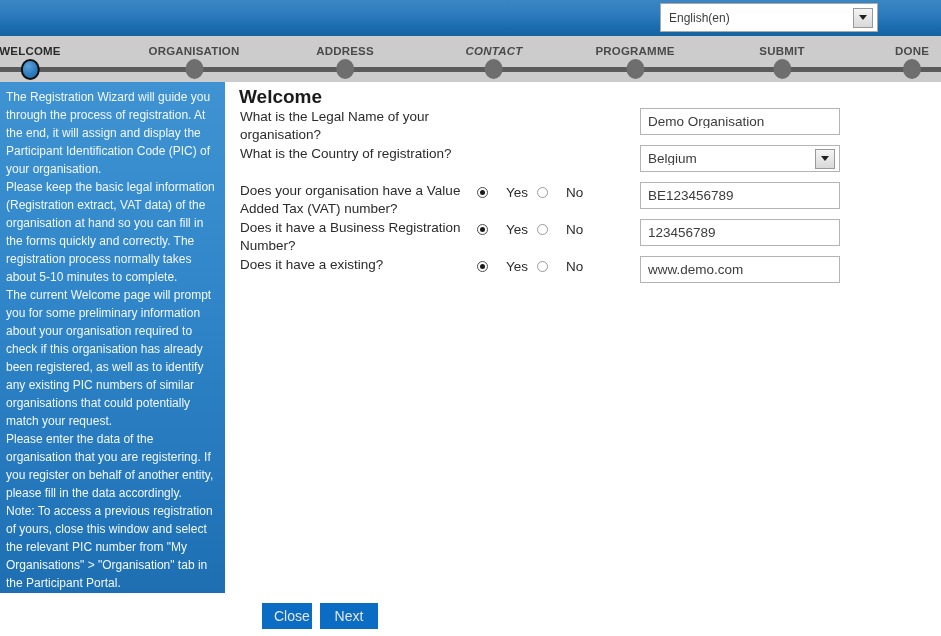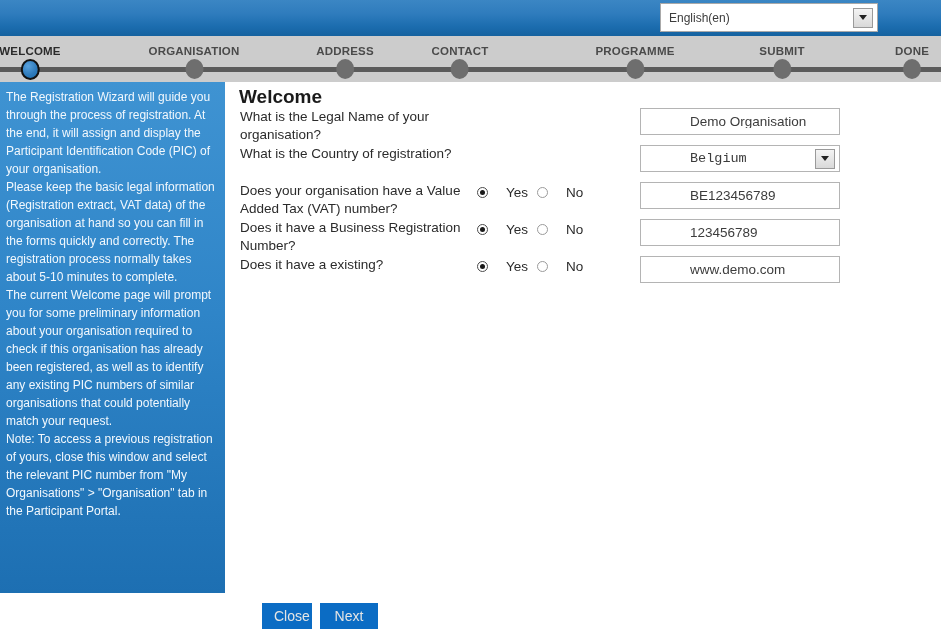--- a/index.html
+++ b/index.html
@@ -193,21 +193,20 @@
     position: absolute;
     left: 415px;
     width: 200px; height: 27px;
     border: 1px solid #b4b4b4;
     background: #ffffff;
     box-sizing: border-box;
     display: flex;
     align-items: center;
     font-size: 13.5px;
     color: #3c3c3c;
-    padding-left: 42px;
   }
   .field .fval {
     padding-left: 7px;
     flex: 1;
     line-height: 1;
     overflow: hidden;
     white-space: nowrap;
   }
   .field.select { cursor: pointer; }
   .field.text { cursor: text; }
@@ -256,21 +255,21 @@
         <span class="step-dot"></span>
       </div>
       <div class="step" style="left: 194px;">
         <span class="step-label">ORGANISATION</span>
         <span class="step-dot"></span>
       </div>
       <div class="step" style="left: 345px;">
         <span class="step-label">ADDRESS</span>
         <span class="step-dot"></span>
       </div>
-      <div class="step" style="left: 460px;">
+      <div class="step" style="left: 494px; font-style: italic;">
         <span class="step-label">CONTACT</span>
         <span class="step-dot"></span>
       </div>
       <div class="step" style="left: 635px;">
         <span class="step-label">PROGRAMME</span>
         <span class="step-dot"></span>
       </div>
       <div class="step" style="left: 782px;">
         <span class="step-label">SUBMIT</span>
         <span class="step-dot"></span>
@@ -280,20 +279,21 @@
         <span class="step-dot"></span>
       </div>
     </div>
 </div>
 
 <div id="sidebar">
   <div id="sidebar-paragraphs">
       <p>The Registration Wizard will guide you through the process of registration. At the end, it will assign and display the Participant Identification Code (PIC) of your organisation.</p>
       <p>Please keep the basic legal information (Registration extract, VAT data) of the organisation at hand so you can fill in the forms quickly and correctly. The registration process normally takes about 5-10 minutes to complete.</p>
       <p>The current Welcome page will prompt you for some preliminary information about your organisation required to check if this organisation has already been registered, as well as to identify any existing PIC numbers of similar organisations that could potentially match your request.</p>
+      <p>Please enter the data of the organisation that you are registering. If you register on behalf of another entity, please fill in the data accordingly.</p>
       <p>Note: To access a previous registration of yours, close this window and select the relevant PIC number from "My Organisations" &gt; "Organisation" tab in the Participant Portal.</p>
     </div>
 </div>
 
 <div id="main">
   <div id="main-title">Welcome</div>
   <div id="main-questions">
       <div class="q-label" style="top: 26px;">What is the Legal Name of your organisation?</div>
       <div class="q-label" style="top: 63px;">What is the Country of registration?</div>
       <div class="q-label" style="top: 100px;">Does your organisation have a Value Added Tax (VAT) number?</div>
@@ -302,21 +302,21 @@
     </div>
   <div id="main-radios">
       <div class="radio-group" style="top: 103px;"><span class="rb checked"></span><span class="rb-text">Yes</span><span class="rb"></span><span class="rb-text">No</span></div>
       <div class="radio-group" style="top: 140px;"><span class="rb checked"></span><span class="rb-text">Yes</span><span class="rb"></span><span class="rb-text">No</span></div>
       <div class="radio-group" style="top: 177px;"><span class="rb checked"></span><span class="rb-text">Yes</span><span class="rb"></span><span class="rb-text">No</span></div>
     </div>
   <div id="main-fields">
       <div class="field text" style="top: 26px;">
         <span class="fval">Demo Organisation</span>
       </div>
-      <div class="field select" style="top: 63px; font-family: Liberation Mono, monospace;">
+      <div class="field select" style="top: 63px;">
         <span class="fval">Belgium</span>
         <span class="dd-arrow-box">
           <span class="tri"></span>
         </span>
       </div>
       <div class="field text" style="top: 100px;">
         <span class="fval">BE123456789</span>
       </div>
       <div class="field text" style="top: 137px;">
         <span class="fval">123456789</span>

